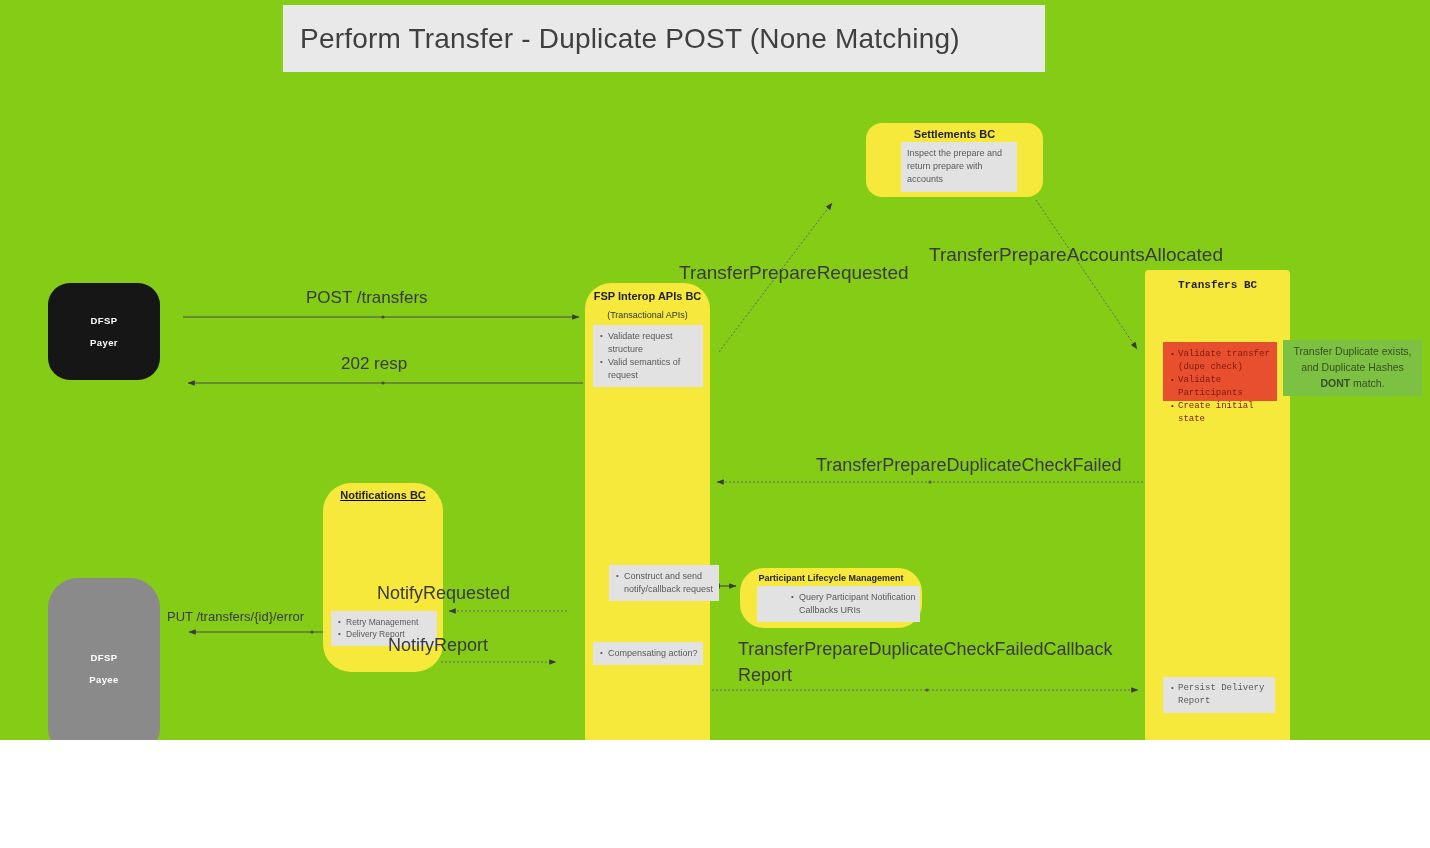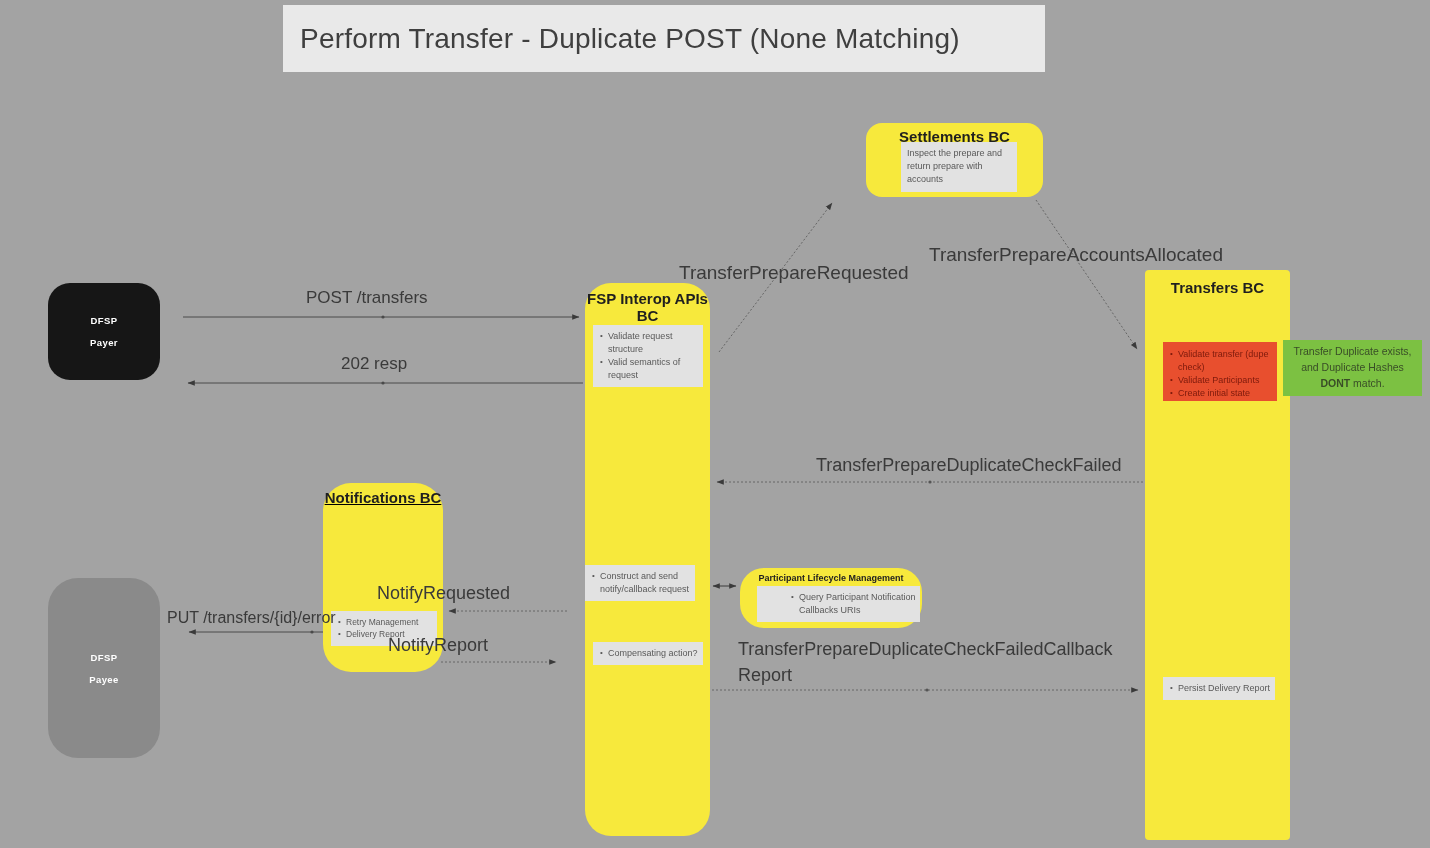--- a/index.html
+++ b/index.html
@@ -1,24 +1,24 @@
 <!DOCTYPE html>
 <html><head>
 <meta charset="utf-8">
 <style>
   html,body{margin:0;padding:0;background:#ffffff;font-family:"Liberation Sans",sans-serif;}
-  .canvas{position:relative;width:1430px;height:848px;background:#a3a3a3;overflow:hidden;}
+  .canvas{position:relative;width:1430px;height:740px;background:#84cc16;overflow:hidden;}
 
   .title-banner{position:absolute;left:283px;top:5px;width:762px;height:67px;background:#e9e9e9;
     display:flex;align-items:center;padding-left:17px;box-sizing:border-box;}
   .title-banner span{font-size:28px;color:#3f3f3f;letter-spacing:.2px;}
 
   .node{position:absolute;box-sizing:border-box;}
   .yellow{background:#f7e93c;}
-  .node-title{font-weight:bold;font-size:15px;color:#1f1f1f;text-align:center;}
+  .node-title{font-weight:bold;font-size:11px;color:#1f1f1f;text-align:center;}
   .node-subtitle{font-size:9px;color:#333;text-align:center;}
 
   .note{position:absolute;background:#e2e2e2;color:#595959;font-size:9px;line-height:1.45;
     padding:5px 4px 5px 5px;box-sizing:border-box;}
   .note ul{margin:0;padding:0;list-style:none;}
   .note li{position:relative;padding-left:10px;}
   .note li::before{content:"•";position:absolute;left:2px;top:0;font-size:8px;}
   .note.plain{padding:5px 6px;}
 
   .actor{display:flex;flex-direction:column;align-items:center;justify-content:center;gap:11px;}
@@ -33,21 +33,21 @@
   .callout{position:absolute;left:1283px;top:340px;width:139px;height:56px;background:#7cc142;
     color:#394d27;font-size:10.5px;line-height:1.5;display:flex;flex-direction:column;
     justify-content:center;text-align:center;}
   .callout b{font-weight:bold;}
 
   .wires{position:absolute;left:0;top:0;width:1430px;height:848px;pointer-events:none;}
 
   .msg{position:absolute;color:#3a3a3a;white-space:nowrap;}
   .msg.big{font-size:18px;}
   .msg.mid{font-size:17px;}
-  .msg.small{font-size:16px;}
+  .msg.small{font-size:13px;}
 </style>
 </head>
 <body>
 
 <div class="canvas">
 
   <div class="title-banner">
     <span>Perform Transfer - Duplicate POST (None Matching)</span>
   </div>
 
@@ -96,38 +96,38 @@
 
   <div class="node yellow" style="left:585px;top:283px;width:125px;height:553px;border-radius:26px;">
     <div class="node-title" style="margin-top:7px;">FSP Interop APIs BC</div>
     <div class="node-subtitle" style="margin-top:8px;">(Transactional APIs)</div>
     <div class="note" style="left:8px;top:42px;width:110px;">
       <ul>
         <li>Validate request structure</li>
         <li>Valid semantics of request</li>
       </ul>
     </div>
-    <div class="note" style="left:0;top:282px;width:110px;">
+    <div class="note" style="left:24px;top:282px;width:110px;">
       <ul>
         <li>Construct and send notify/callback request</li>
       </ul>
     </div>
     <div class="note" style="left:8px;top:359px;width:110px;">
       <ul>
         <li>Compensating action?</li>
       </ul>
     </div>
   </div>
 
   <div class="node yellow" style="left:866px;top:123px;width:177px;height:74px;border-radius:16px;">
     <div class="node-title" style="margin-top:5px;">Settlements BC</div>
     <div class="note plain" style="left:35px;top:19px;width:116px;height:50px;">Inspect the prepare and return prepare with accounts</div>
   </div>
 
-  <div class="node yellow" style="left:1145px;top:270px;width:145px;height:570px;border-radius:4px;">
+  <div class="node yellow" style="left:1145px;top:270px;width:145px;height:570px;border-radius:4px;font-family:Liberation Mono, monospace;">
     <div class="node-title" style="margin-top:9px;">Transfers BC</div>
     <div class="alert-red" style="left:18px;top:72px;width:114px;height:59px;">
       <ul>
         <li>Validate transfer (dupe check)</li>
         <li>Validate Participants</li>
         <li>Create initial state</li>
       </ul>
     </div>
     <div class="note" style="left:18px;top:407px;width:112px;">
       <ul>

